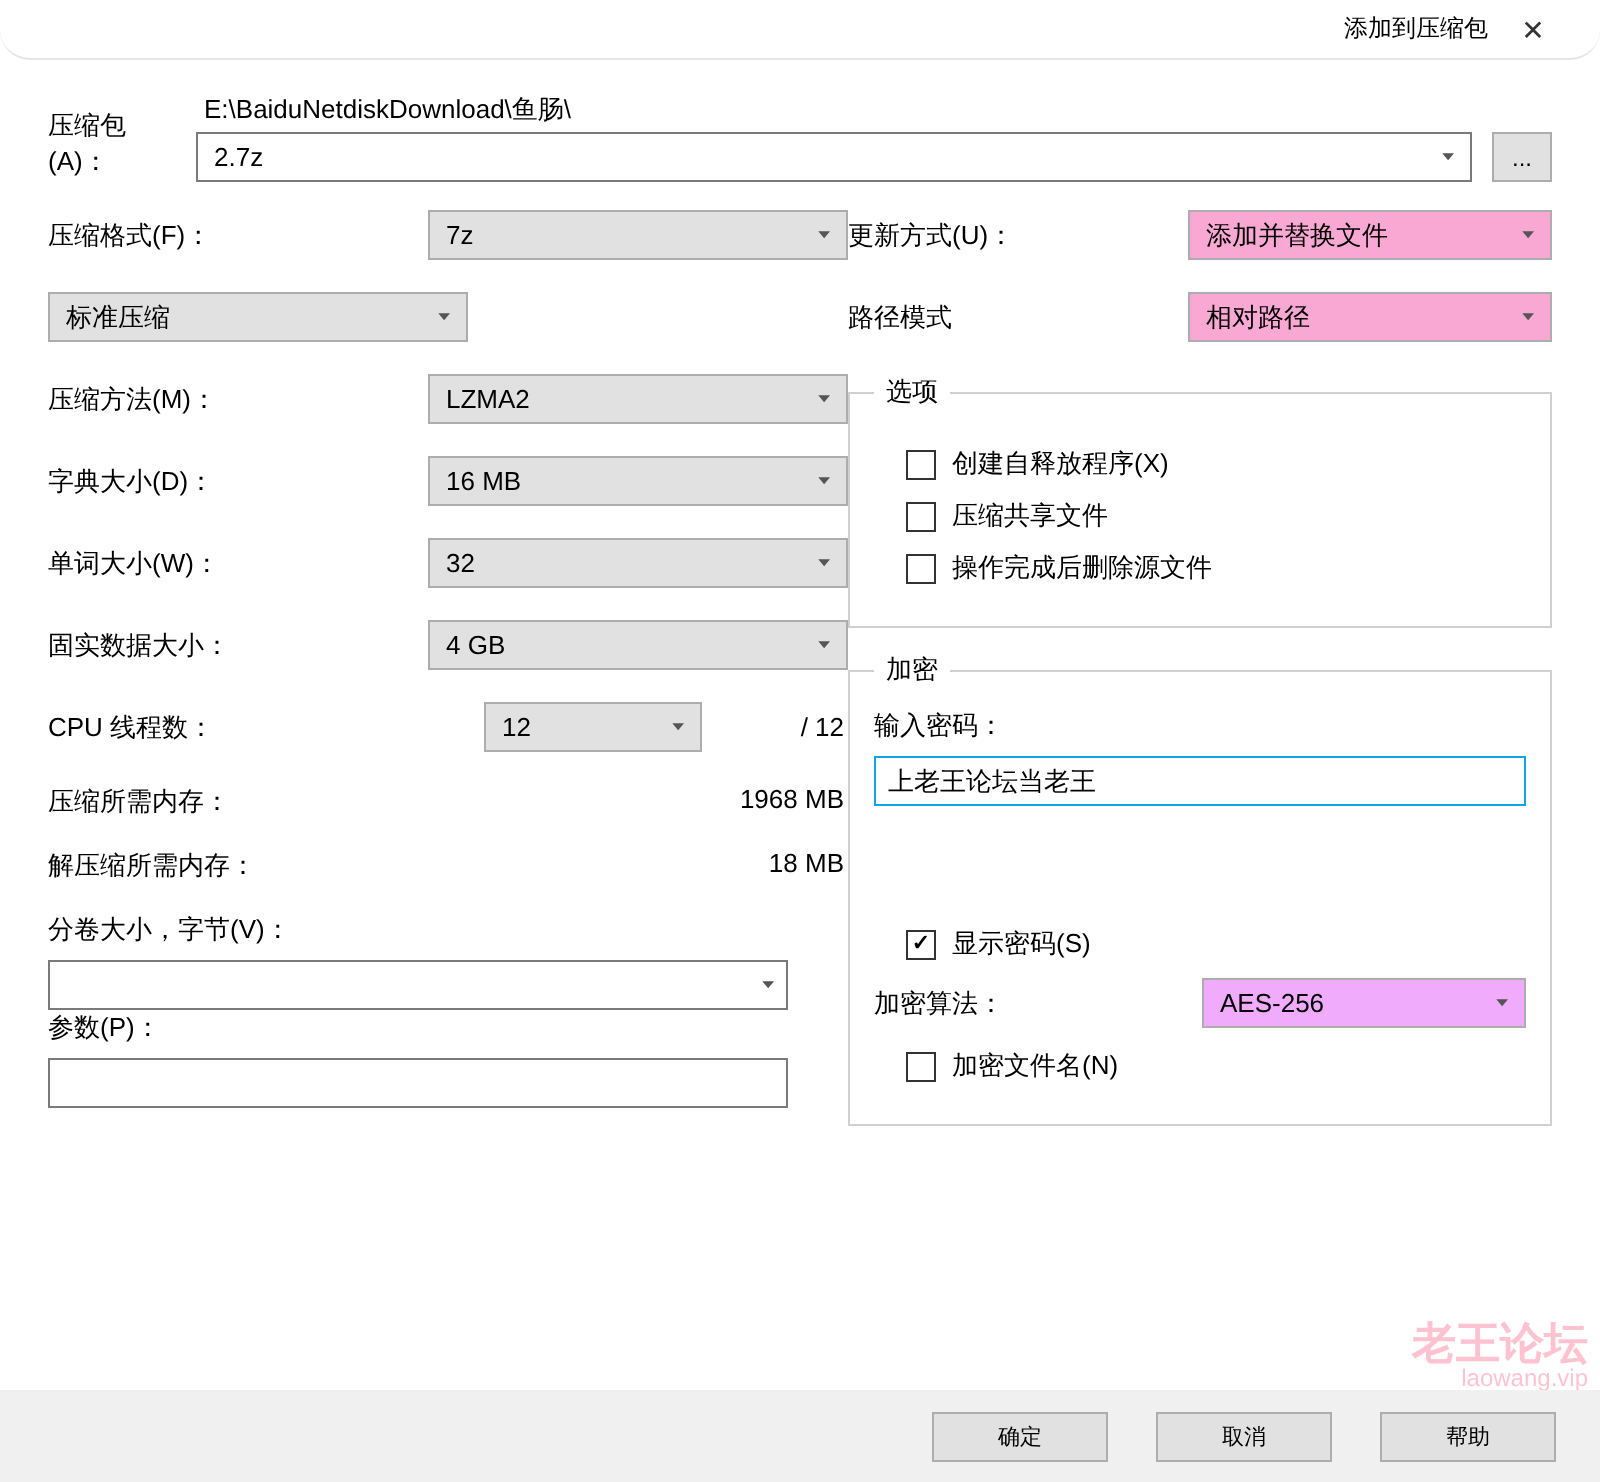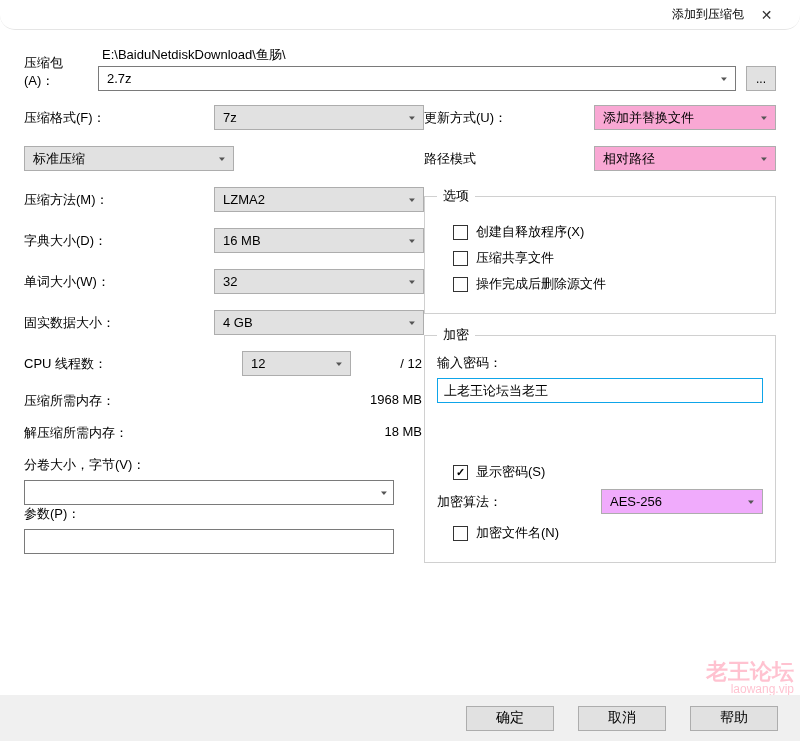--- a/index.html
+++ b/index.html
@@ -51,21 +51,21 @@
     .checkbox { width: 15px; height: 15px; border: 1px solid #333; background: #fff; display: flex; align-items: center; justify-content: center; font-size: 11px; line-height: 1; }
     .checkbox.checked::after { content: "✓"; color: #000; font-weight: bold; }
 
     .pwd-label { margin-bottom: 6px; }
     .pwd-input { width: 100%; height: 25px; border: 1px solid #0ea5e9; background: #fff; padding: 0 6px; display: flex; align-items: center; }
 
     .enc-row { display: flex; align-items: center; justify-content: space-between; margin: 8px 0 10px 0; }
     .enc-select { width: 162px; height: 25px; border: 1px solid #adadad; background: #f0abfc; display: flex; align-items: center; justify-content: space-between; padding: 0 6px 0 8px; cursor: pointer; }
 
     .footer { position: absolute; bottom: 0; left: 0; right: 0; height: 46px; background: #f0f0f0; display: flex; align-items: center; justify-content: flex-end; gap: 24px; padding-right: 22px; }
-    .footer-btn { width: 88px; height: 25px; background: #e1e1e1; border: 1px solid #adadad; display: flex; align-items: center; justify-content: center; cursor: pointer; font-size: 14px; }
+    .footer-btn { width: 88px; height: 25px; background: #e1e1e1; border: 1px solid #adadad; display: flex; align-items: center; justify-content: center; cursor: pointer; font-size: 11px; }
 
     .watermark { position: absolute; right: 6px; bottom: 46px; font-size: 22px; font-weight: 700; color: rgba(255,80,120,0.35); text-align: right; line-height: 1; pointer-events: none; }
     .watermark .sub { font-size: 12px; font-weight: 400; color: rgba(255,80,120,0.35); }
   </style>
 </head>
 <body>
 
 <div class="titlebar">
   <span class="titlebar-title">添加到压缩包</span>
   <div class="close-btn">✕</div>

